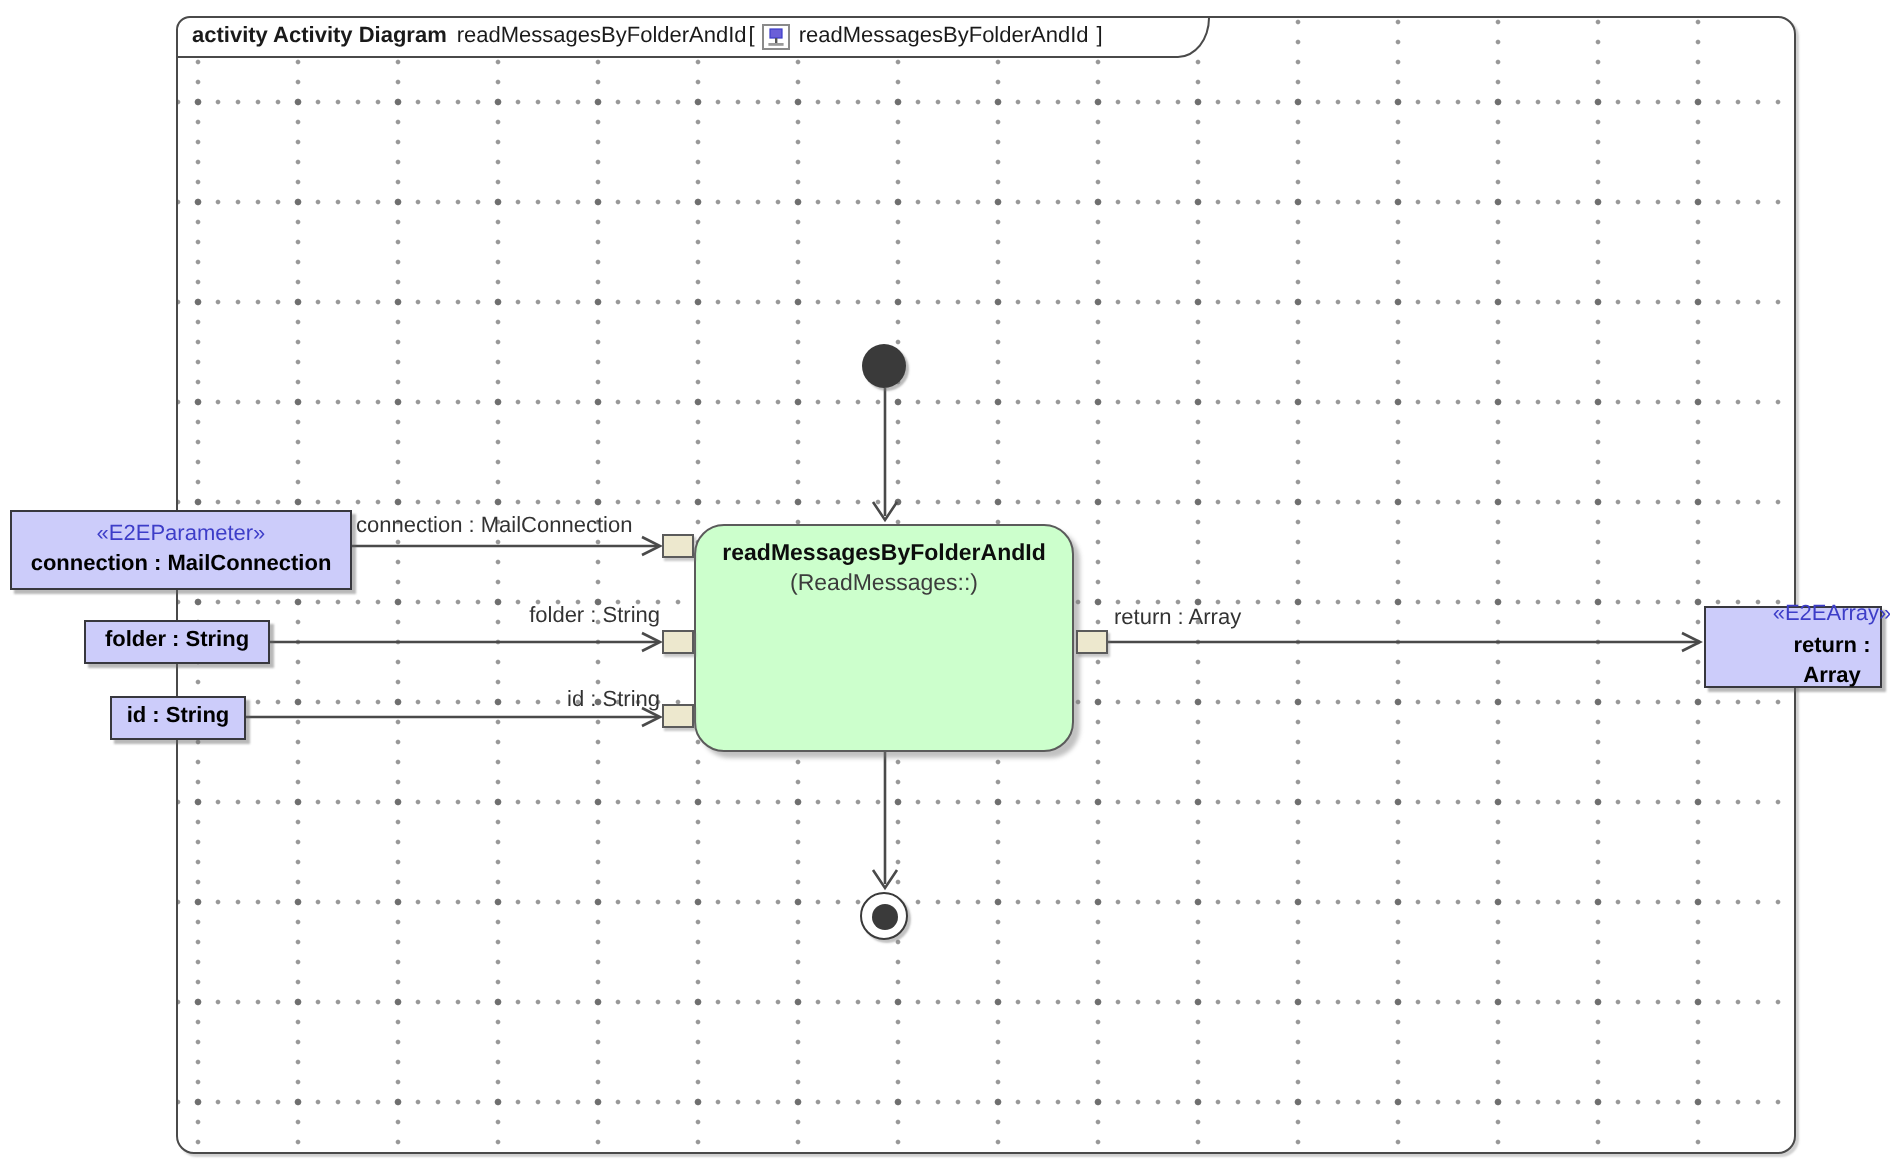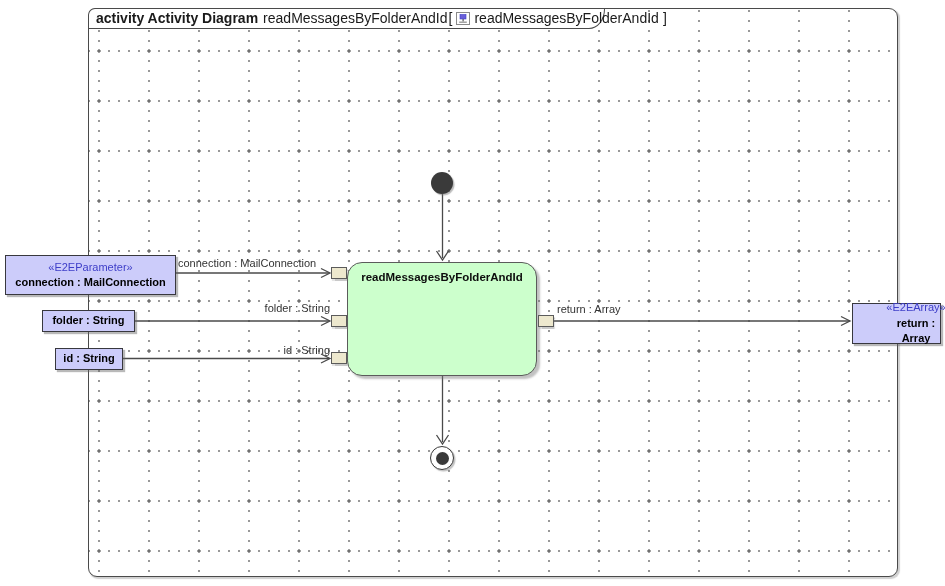--- a/index.html
+++ b/index.html
@@ -20,21 +20,21 @@
     background-size:50px 50px, 10px 50px, 50px 10px;
     background-position:35px 17px, 5px 17px, 35px 7px;
     box-shadow:1.5px 1.5px 1px rgba(120,120,120,.35);
   }
   .frame-tab{
     position:absolute;left:88px;top:8px;width:517px;height:21px;box-sizing:border-box;
     border:1.4px solid var(--frame-border,#4a4a4a);
     border-radius:7px 0 16px 0 / 7px 0 20px 0;
     background:#ffffff;
     display:flex;align-items:center;padding:0 14px 1px 7px;
-    font-size:14px;white-space:nowrap;color:#1a1a1a;
+    font-size:11px;white-space:nowrap;color:#1a1a1a;
   }
   .tab-kind{font-weight:bold;margin-right:5px;}
   .tab-bracket{margin-left:1px;}
   .tab-icon{display:inline-flex;margin:0 3px 0 4px;}
   .tab-content{margin-left:1px;}
   .tab-bracket.close{margin-left:4px;}
   
   .edges{position:absolute;left:0;top:0;width:945px;height:586px;pointer-events:none;}
   .edge{stroke:var(--edge-color,#4a4a4a);stroke-width:1.3;fill:none;}
   
@@ -127,20 +127,21 @@
     <path class="edge" d="M122,358.5 L329,358.5"></path>
     <path class="edge" d="M321,354 L330,358.5 L321,363"></path>
     <path class="edge" d="M554,321 L849,321"></path>
     <path class="edge" d="M841,316.5 L850,321 L841,325.5"></path>
   </svg>
 
   <div class="initial-node"></div>
 
   <div class="activity">
     <div class="activity-title">readMessagesByFolderAndId</div>
+    <div class="activity-sub">(ReadMessages::)</div>
   </div>
 
   <div class="pin p-conn"></div>
   <div class="pin p-folder"></div>
   <div class="pin p-id"></div>
   <div class="pin p-return"></div>
 
   <div class="edge-label lbl-conn">connection : MailConnection</div>
   <div class="edge-label lbl-folder">folder : String</div>
   <div class="edge-label lbl-id">id : String</div>

